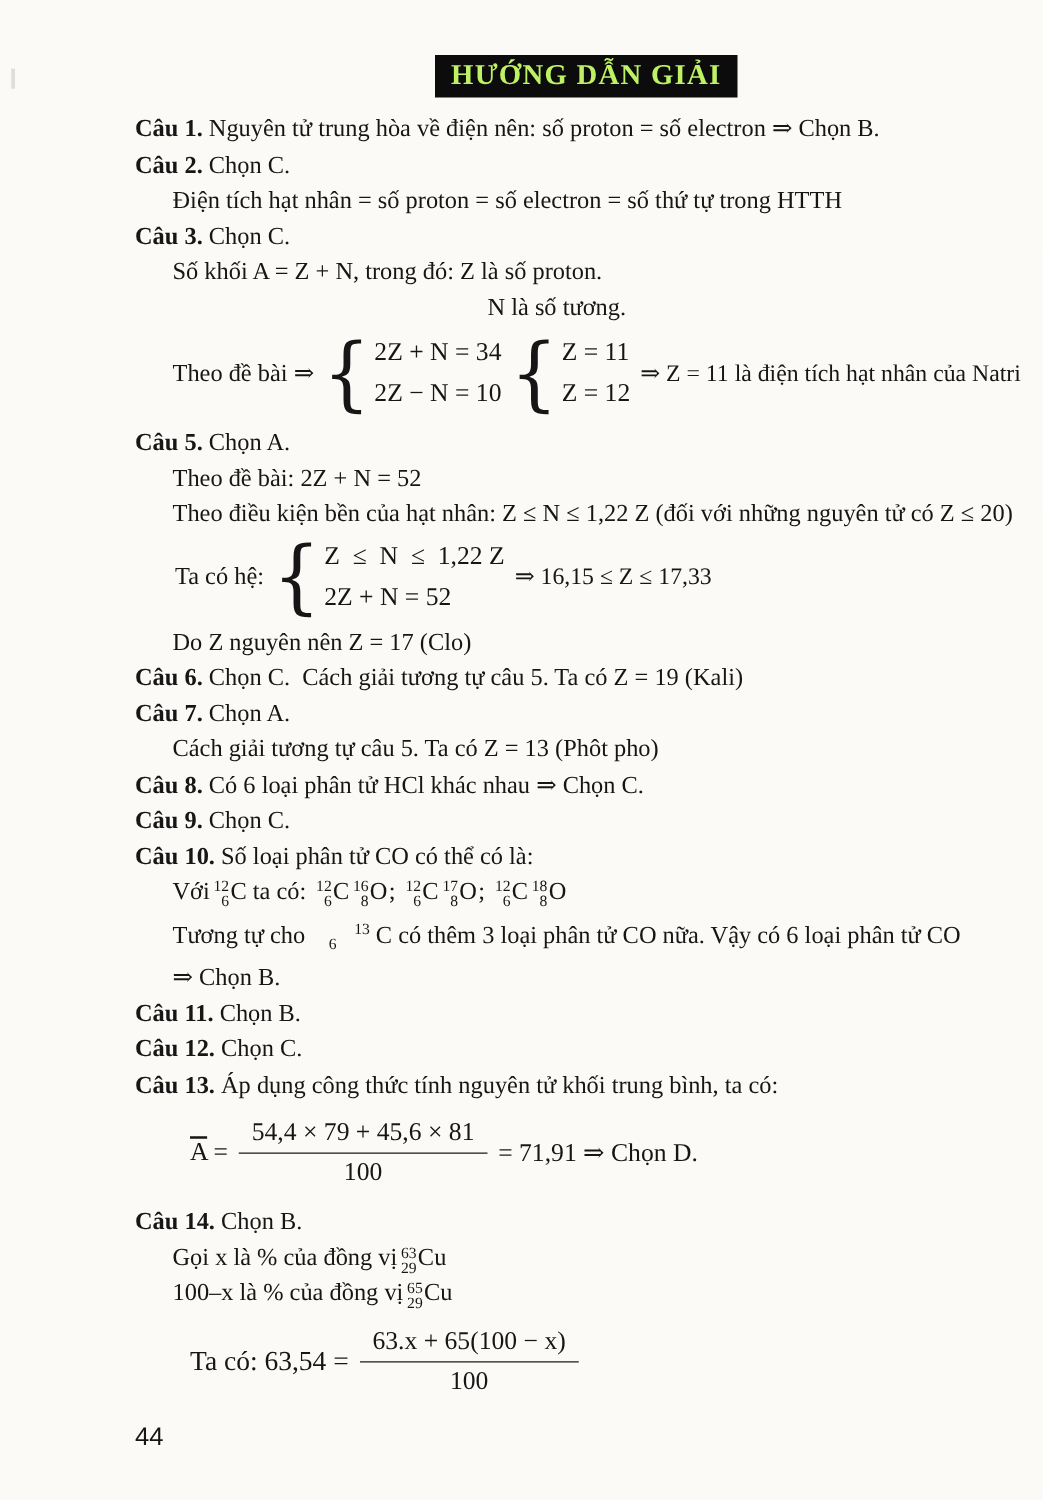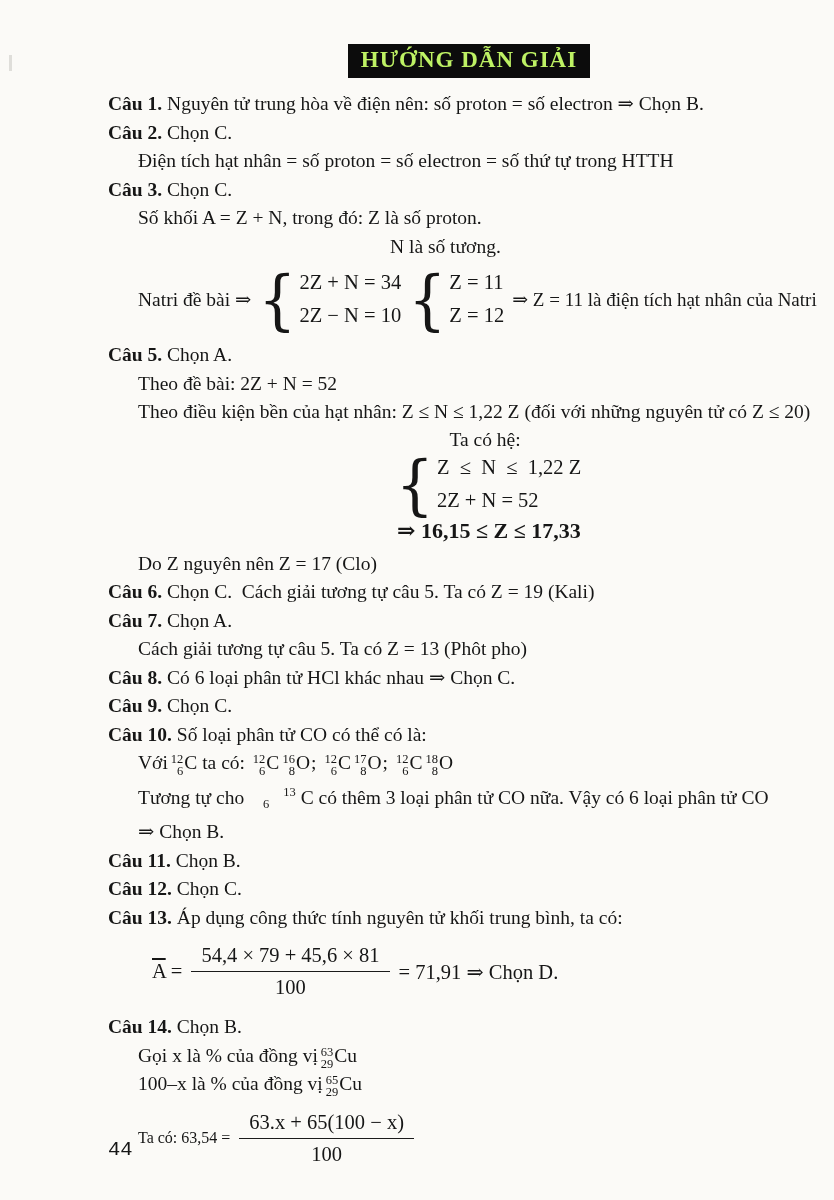--- a/index.html
+++ b/index.html
@@ -14,21 +14,21 @@
     display:inline-block; background:#0c0c0c; color:#bef264;
     font-weight:bold; font-size:23px; letter-spacing:1px;
     padding:3px 13px 5px 13px; line-height:26px;
   }
   p.line { margin:0; font-size:19.5px; line-height:28.5px; white-space:pre-wrap; }
   .ind  { padding-left:30px; }
   .ind2 { padding-left:282px; }
   .lbl  { font-weight:bold; }
   .mrow { display:flex; align-items:center; white-space:nowrap; }
   .mrow.sysrow { margin:5px 0 9px 0; padding-left:30px; }
-  .mrow.herow  { margin:2px 0 6px 0; padding-left:32px;flex-direction:column; }
+  .mrow.herow  { margin:2px 0 6px 0; padding-left:32px; }
   .mtxt { font-size:19.5px; }
   .sm   { font-size:19px; }
   .sys  { display:inline-flex; align-items:center; margin-left:7px; }
   .brace{ font-family:"DejaVu Serif",serif; font-size:60px; font-weight:400;
           line-height:0.9; transform:scaleY(1.08); margin-right:3px; }
   .slines { display:inline-block; }
   .slines .sline { display:block; font-size:20.5px; line-height:33px; white-space:pre; }
   .suffix { margin-left:8px; }
   .frow { display:flex; align-items:center; white-space:nowrap; margin:8px 0 10px 0; }
   .frow.c13 { padding-left:44px; }
@@ -37,21 +37,21 @@
   .frac .num { display:block; font-size:20.5px; line-height:31px; padding:0 10px; }
   .frac .den { display:block; font-size:20.5px; line-height:31px; border-top:1.6px solid #1b1b1b; }
   .ovl { text-decoration:overline; }
   .isoline { line-height:36px; }
   .iso { display:inline-block; text-align:right; line-height:0; vertical-align:-6px;
          margin:0 1px 0 3px; }
   .iso .it, .iso .ib { display:block; font-size:12.5px; line-height:12px; }
   .ss { font-size:12.5px;margin-left:14px; }
   .sep { margin:0 5px 0 1px; }
   .pagenum { position:absolute; left:108px; top:1138px; font-size:20.5px;
-             font-family:Liberation Mono, monospace; }
+             font-family:Liberation Sans, sans-serif; }
   .artifact { position:absolute; background:#c9c7c2; opacity:.55; }
 </style>
 </head>
 <body>
 
 <div class="page">
   <div class="artifact" style="left:9px; top:55px; width:3px; height:16px;"></div>
   <div class="content">
 
     <div class="title-wrap">
@@ -61,21 +61,21 @@
     <p class="line"><b class="lbl">Câu 1.</b><span> Nguyên tử trung hòa về điện nên: số proton = số electron ⇒ Chọn B.</span></p>
 
     <p class="line"><b class="lbl">Câu 2.</b><span> Chọn C.</span></p>
     <p class="line ind">Điện tích hạt nhân = số proton = số electron = số thứ tự trong HTTH</p>
 
     <p class="line"><b class="lbl">Câu 3.</b><span> Chọn C.</span></p>
     <p class="line ind">Số khối A = Z + N, trong đó: Z là số proton.</p>
     <p class="line ind2">N là số tương.</p>
 
     <div class="mrow sysrow">
-      <span class="mtxt">Natri đề bài ⇒</span>
+      <span class="mtxt">Theo đề bài ⇒</span>
       <span class="sys">
         <span class="brace">{</span>
         <span class="slines">
           <span class="sline">2Z + N = 34</span>
           <span class="sline">2Z − N = 10</span>
         </span>
       </span>
       <span class="sys">
         <span class="brace">{</span>
         <span class="slines">
@@ -91,21 +91,21 @@
     <p class="line ind">Theo điều kiện bền của hạt nhân: Z ≤ N ≤ 1,22 Z (đối với những nguyên tử có Z ≤ 20)</p>
     <div class="mrow herow">
       <span class="mtxt">Ta có hệ:</span>
       <span class="sys">
         <span class="brace">{</span>
         <span class="slines">
           <span class="sline">Z  ≤  N  ≤  1,22 Z</span>
           <span class="sline">2Z + N = 52</span>
         </span>
       </span>
-      <span class="mtxt suffix" style="font-size:22px;font-weight:bold;">⇒ 16,15  ≤   Z   ≤  17,33</span>
+      <span class="mtxt suffix" style="font-size:19px;">⇒ 16,15  ≤   Z   ≤  17,33</span>
     </div>
     <p class="line ind">Do Z nguyên nên Z = 17 (Clo)</p>
 
     <p class="line"><b class="lbl">Câu 6.</b><span> Chọn C.  Cách giải tương tự câu 5. Ta có Z = 19 (Kali)</span></p>
 
     <p class="line"><b class="lbl">Câu 7.</b><span> Chọn A.</span></p>
     <p class="line ind">Cách giải tương tự câu 5. Ta có Z = 13 (Phôt pho)</p>
 
     <p class="line"><b class="lbl">Câu 8.</b><span> Có 6 loại phân tử HCl khác nhau ⇒ Chọn C.</span></p>
 
@@ -127,21 +127,21 @@
         <span class="num">54,4 × 79 + 45,6 × 81</span>
         <span class="den">100</span>
       </span>
       <span class="mtxt" style="font-size:20.5px;">= 71,91 ⇒ Chọn D.</span>
     </div>
 
     <p class="line"><b class="lbl">Câu 14.</b><span> Chọn B.</span></p>
     <p class="line ind isoline"><span>Gọi x là % của đồng vị</span><span class="iso"><span class="it">63</span><span class="ib">29</span></span><span>Cu</span></p>
     <p class="line ind isoline"><span>100–x là % của đồng vị</span><span class="iso"><span class="it">65</span><span class="ib">29</span></span><span>Cu</span></p>
     <div class="frow c14">
-      <span class="mtxt" style="font-size:16px;">Ta có:  63,54 =</span>
+      <span class="mtxt" style="font-size:22px;margin-left:14px;">Ta có:  63,54 =</span>
       <span class="frac">
         <span class="num">63.x + 65(100 − x)</span>
         <span class="den">100</span>
       </span>
     </div>
 
   </div>
   <div class="pagenum">44</div>
 </div>
 

